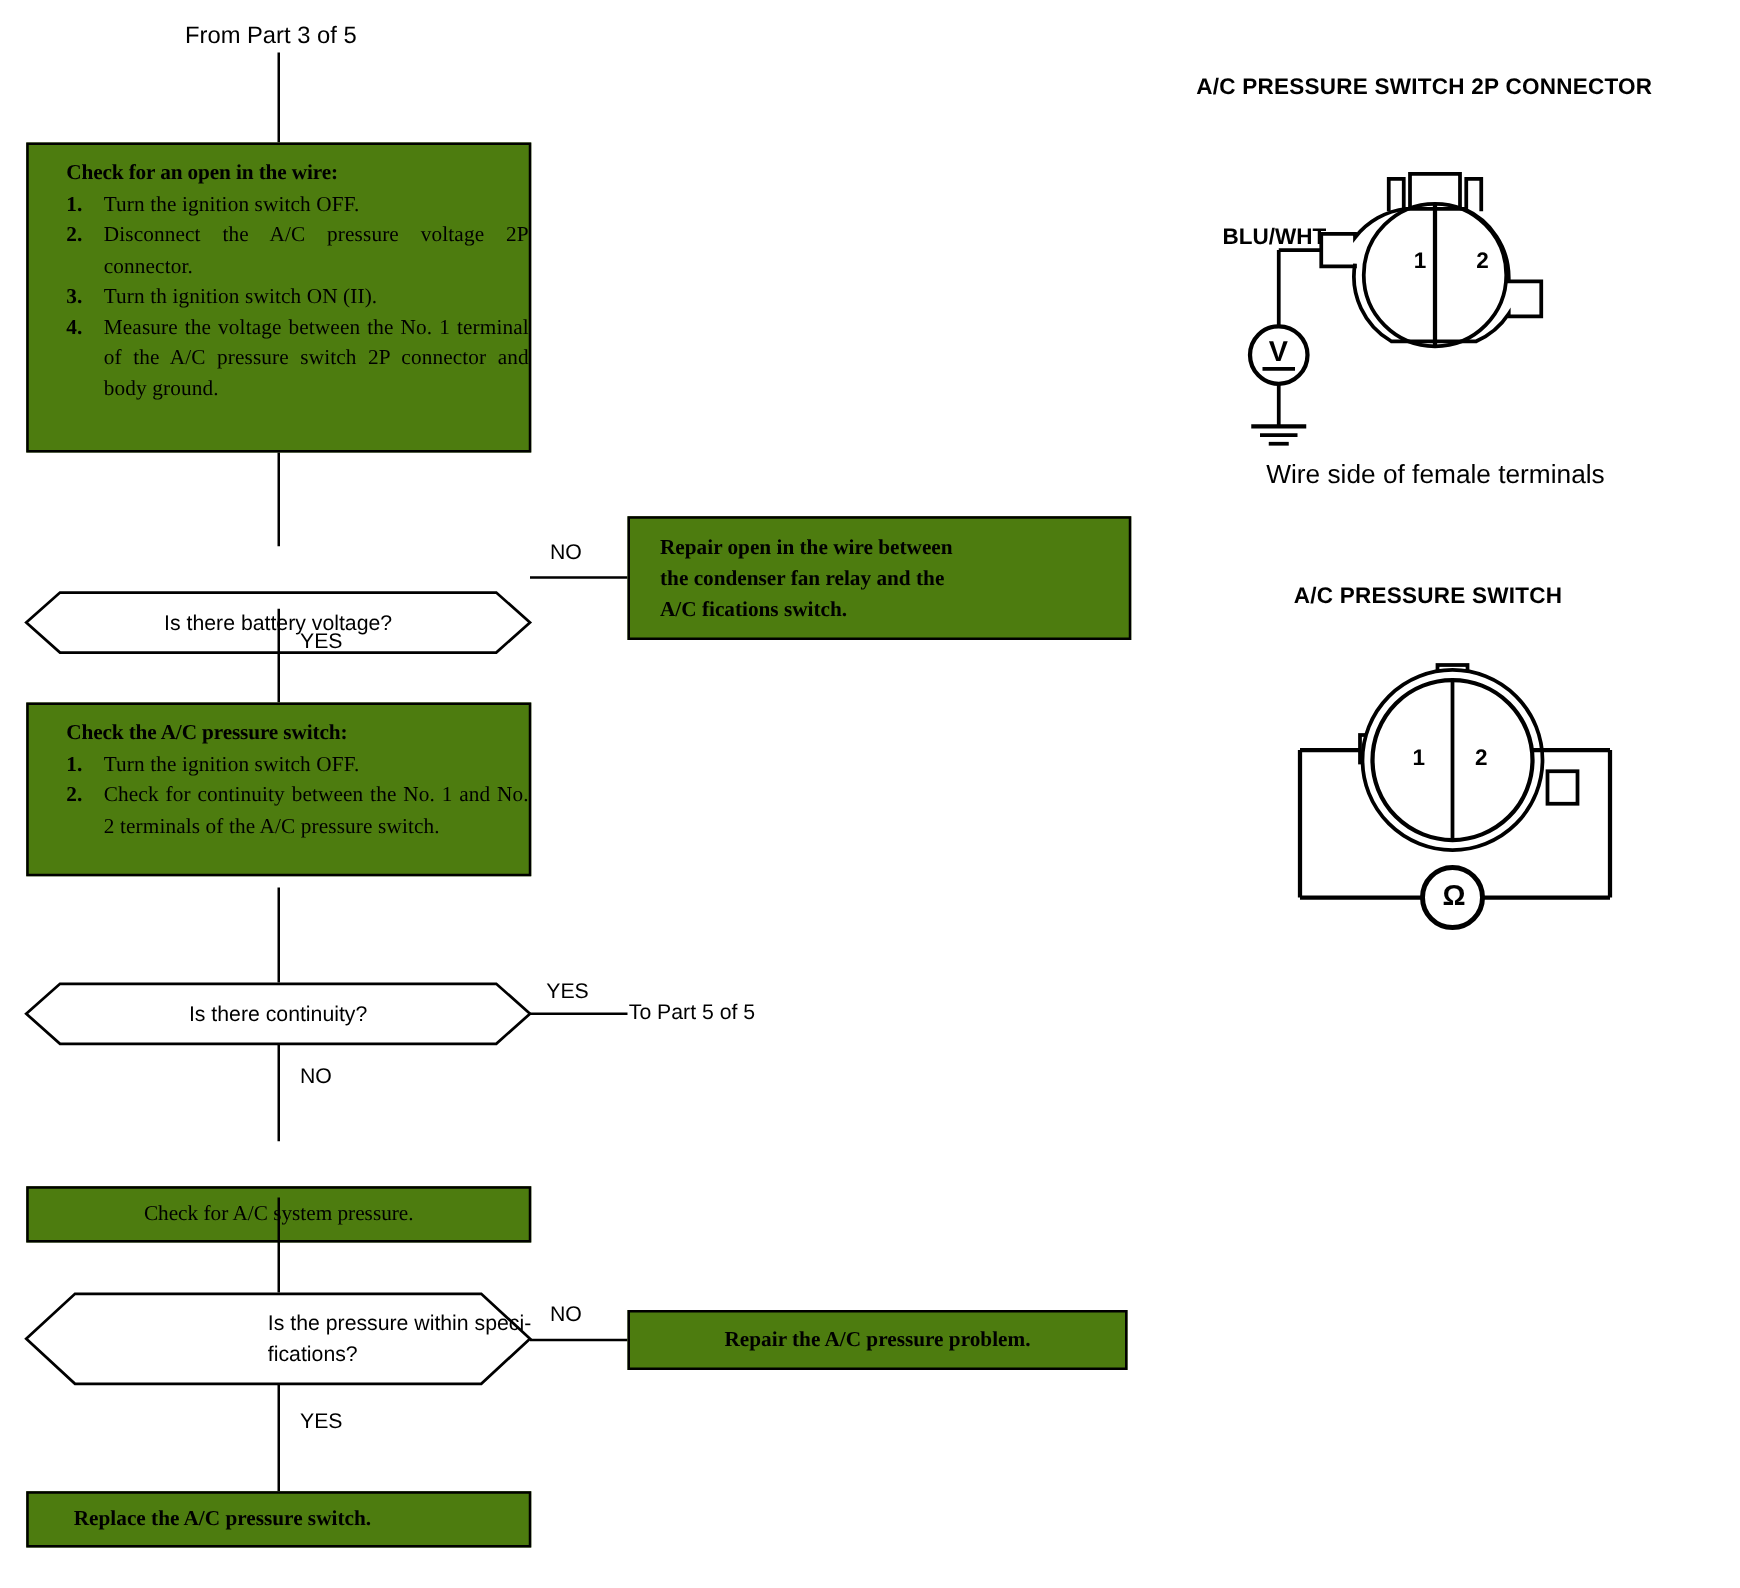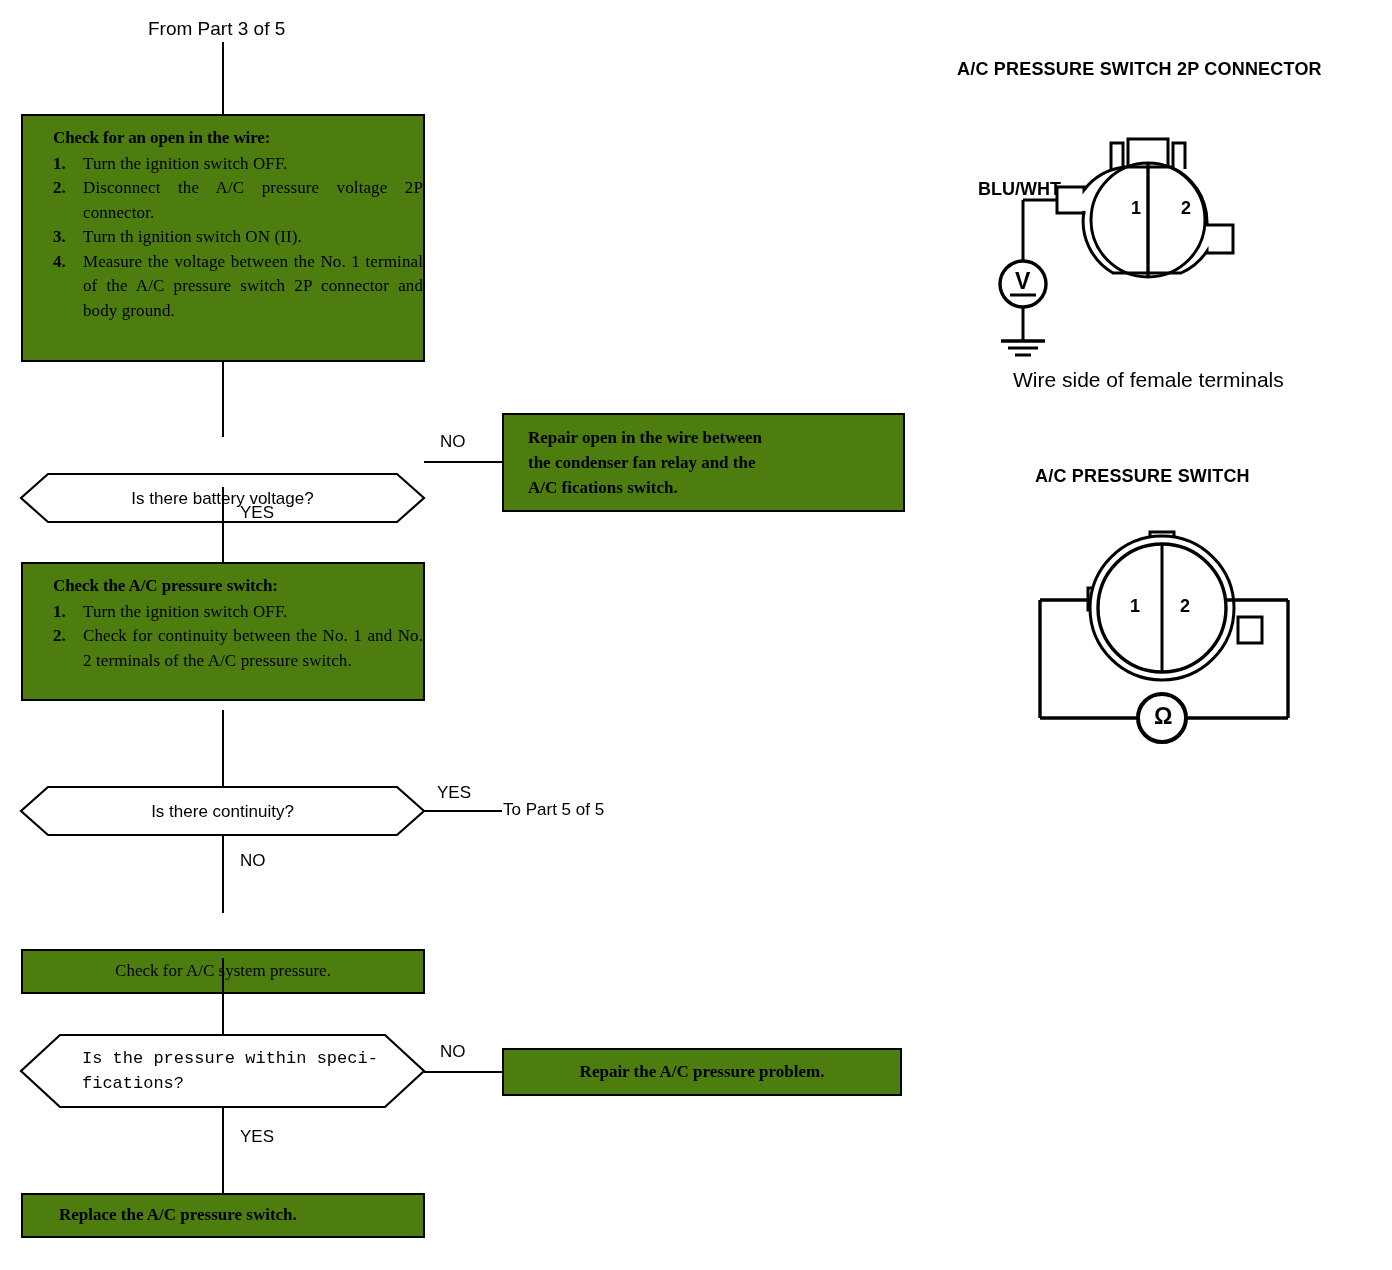--- a/index.html
+++ b/index.html
@@ -108,24 +108,23 @@
     top: 0;
     width: 100%;
     height: 100%;
     display: flex;
     align-items: center;
     justify-content: center;
     font-size: 17px;
     line-height: 25px;
   }
   .hex-label.align-left {
-    justify-content: flex-start;
+    justify-content: flex-end;
     padding-left: 62px;
     box-sizing: border-box;
-    font-family: Liberation Mono, monospace;
   }
 
   
   .vline { position: absolute; width: 0; border-left: 2px solid #000; }
   .hline { position: absolute; height: 0; border-top: 2px solid #000; }
 
   
   .branch-label {
     position: absolute;
     font-size: 17px;

